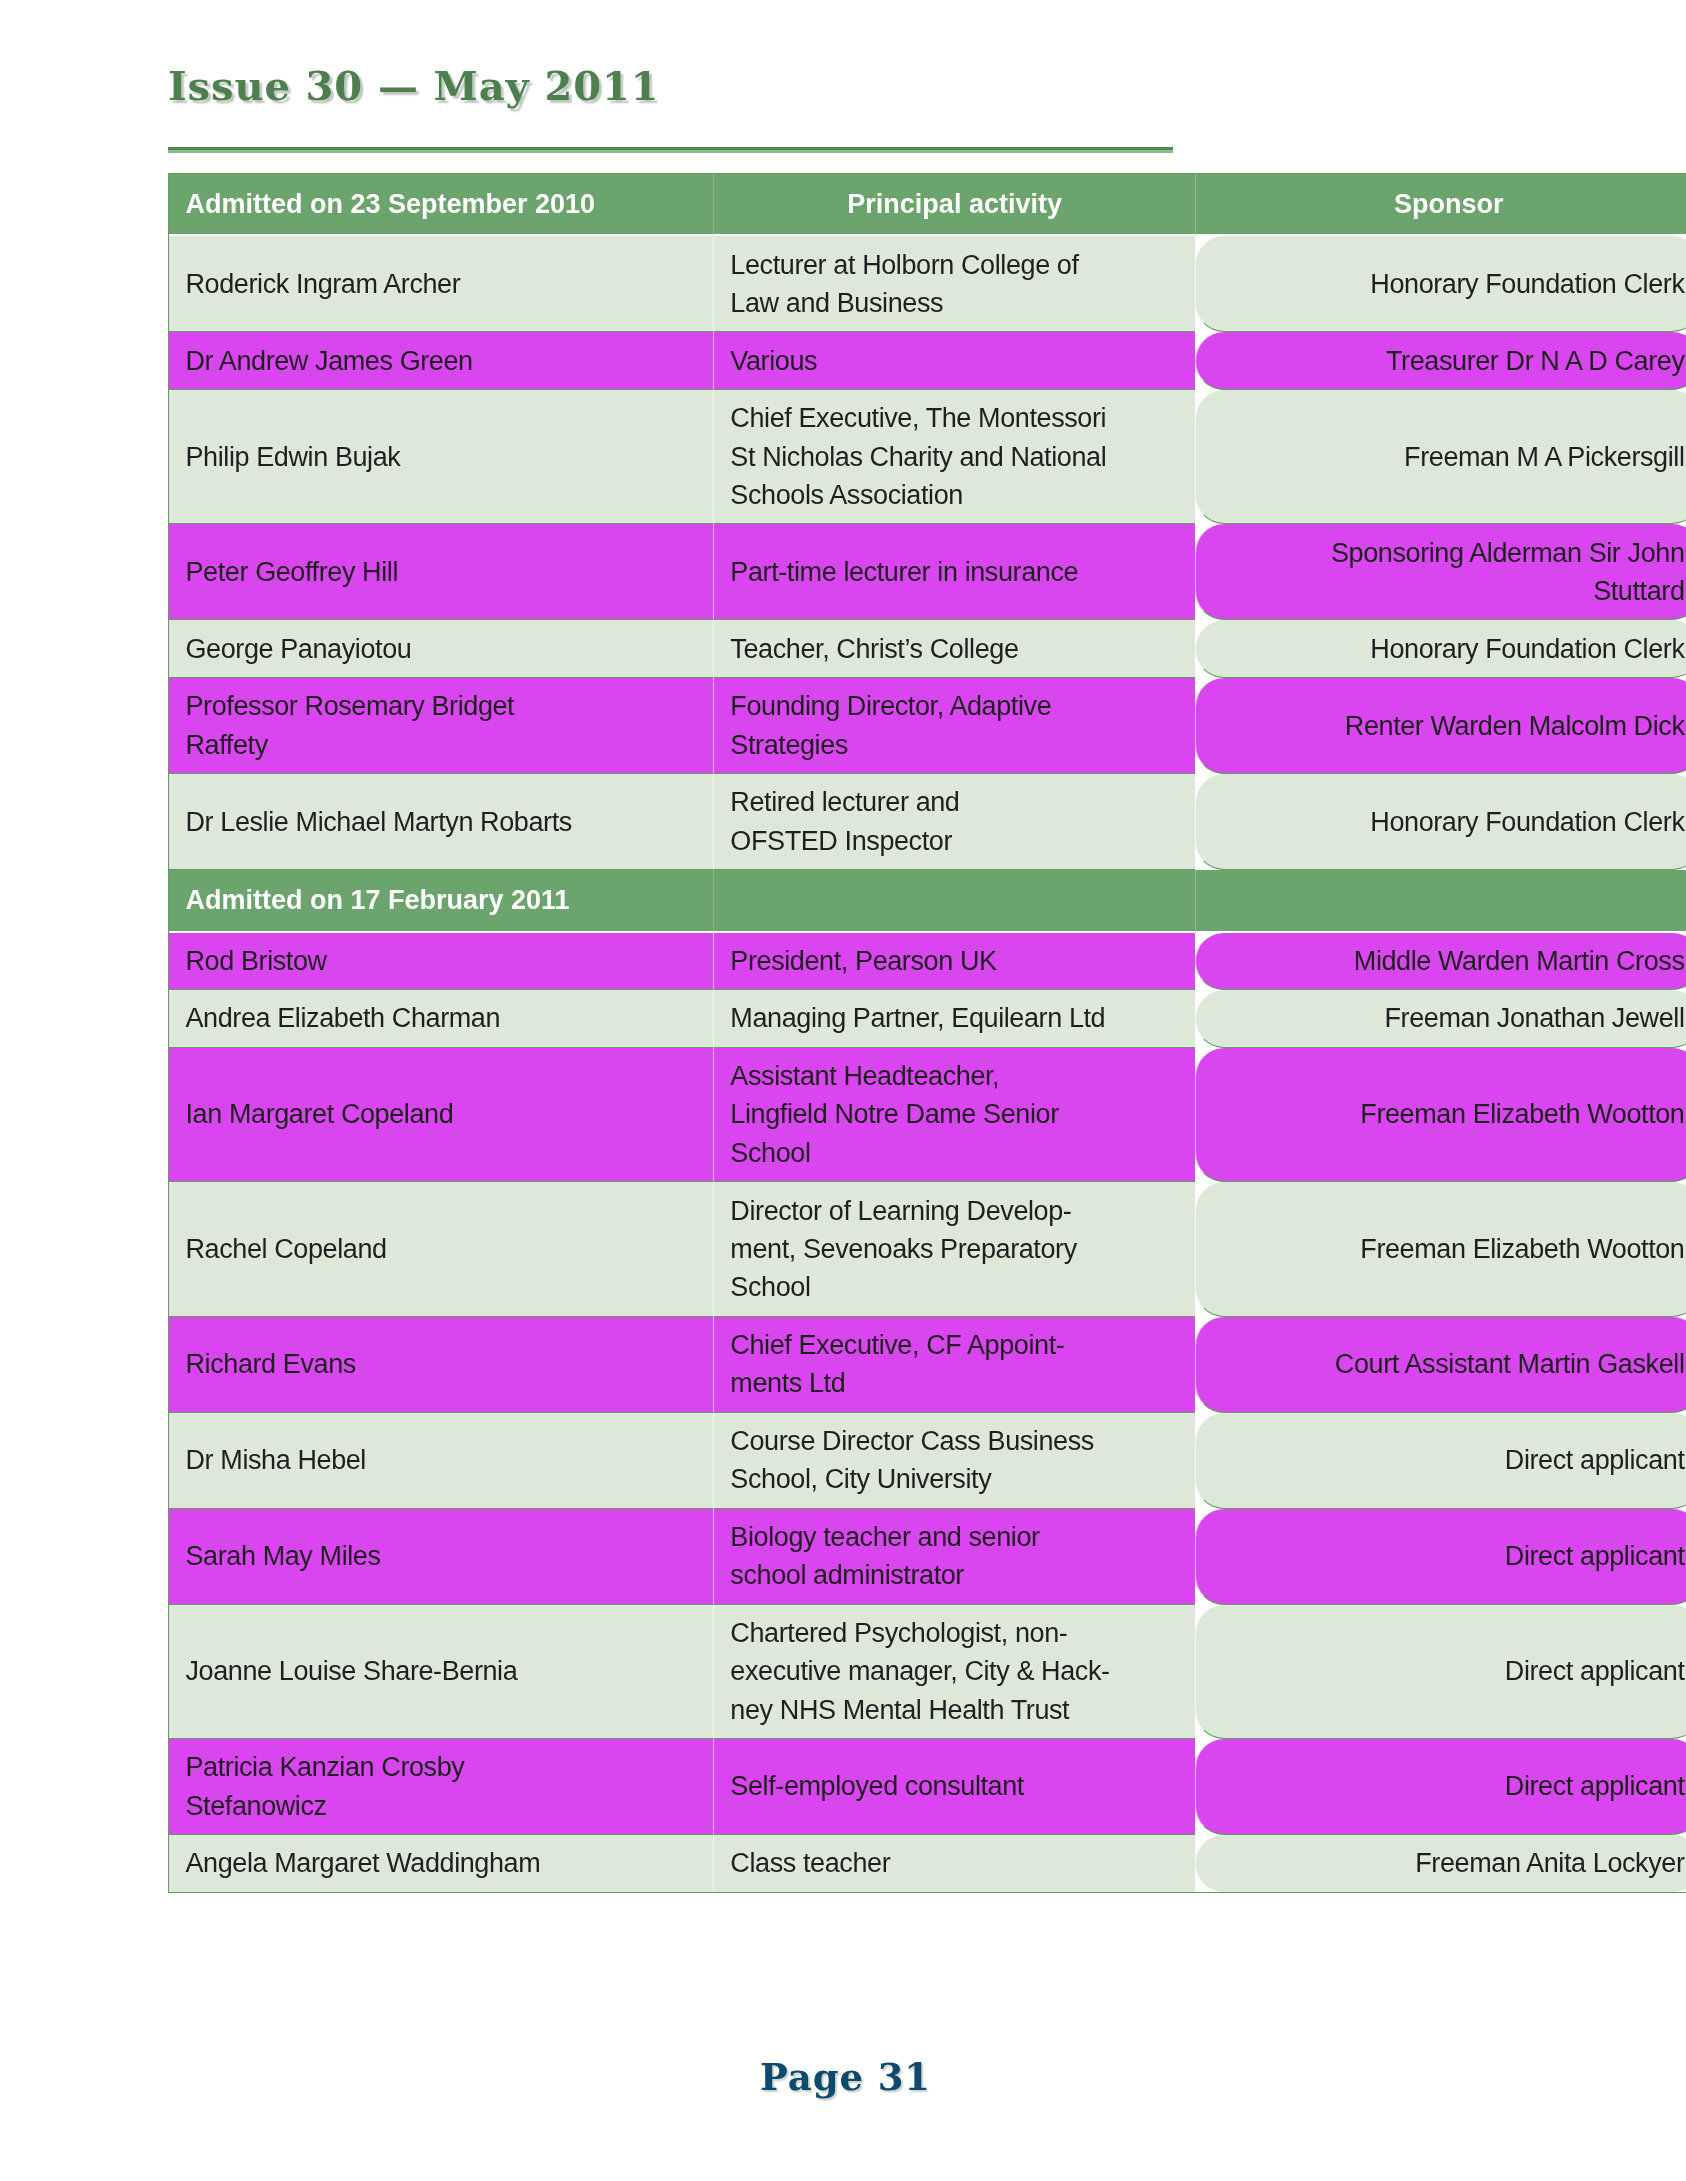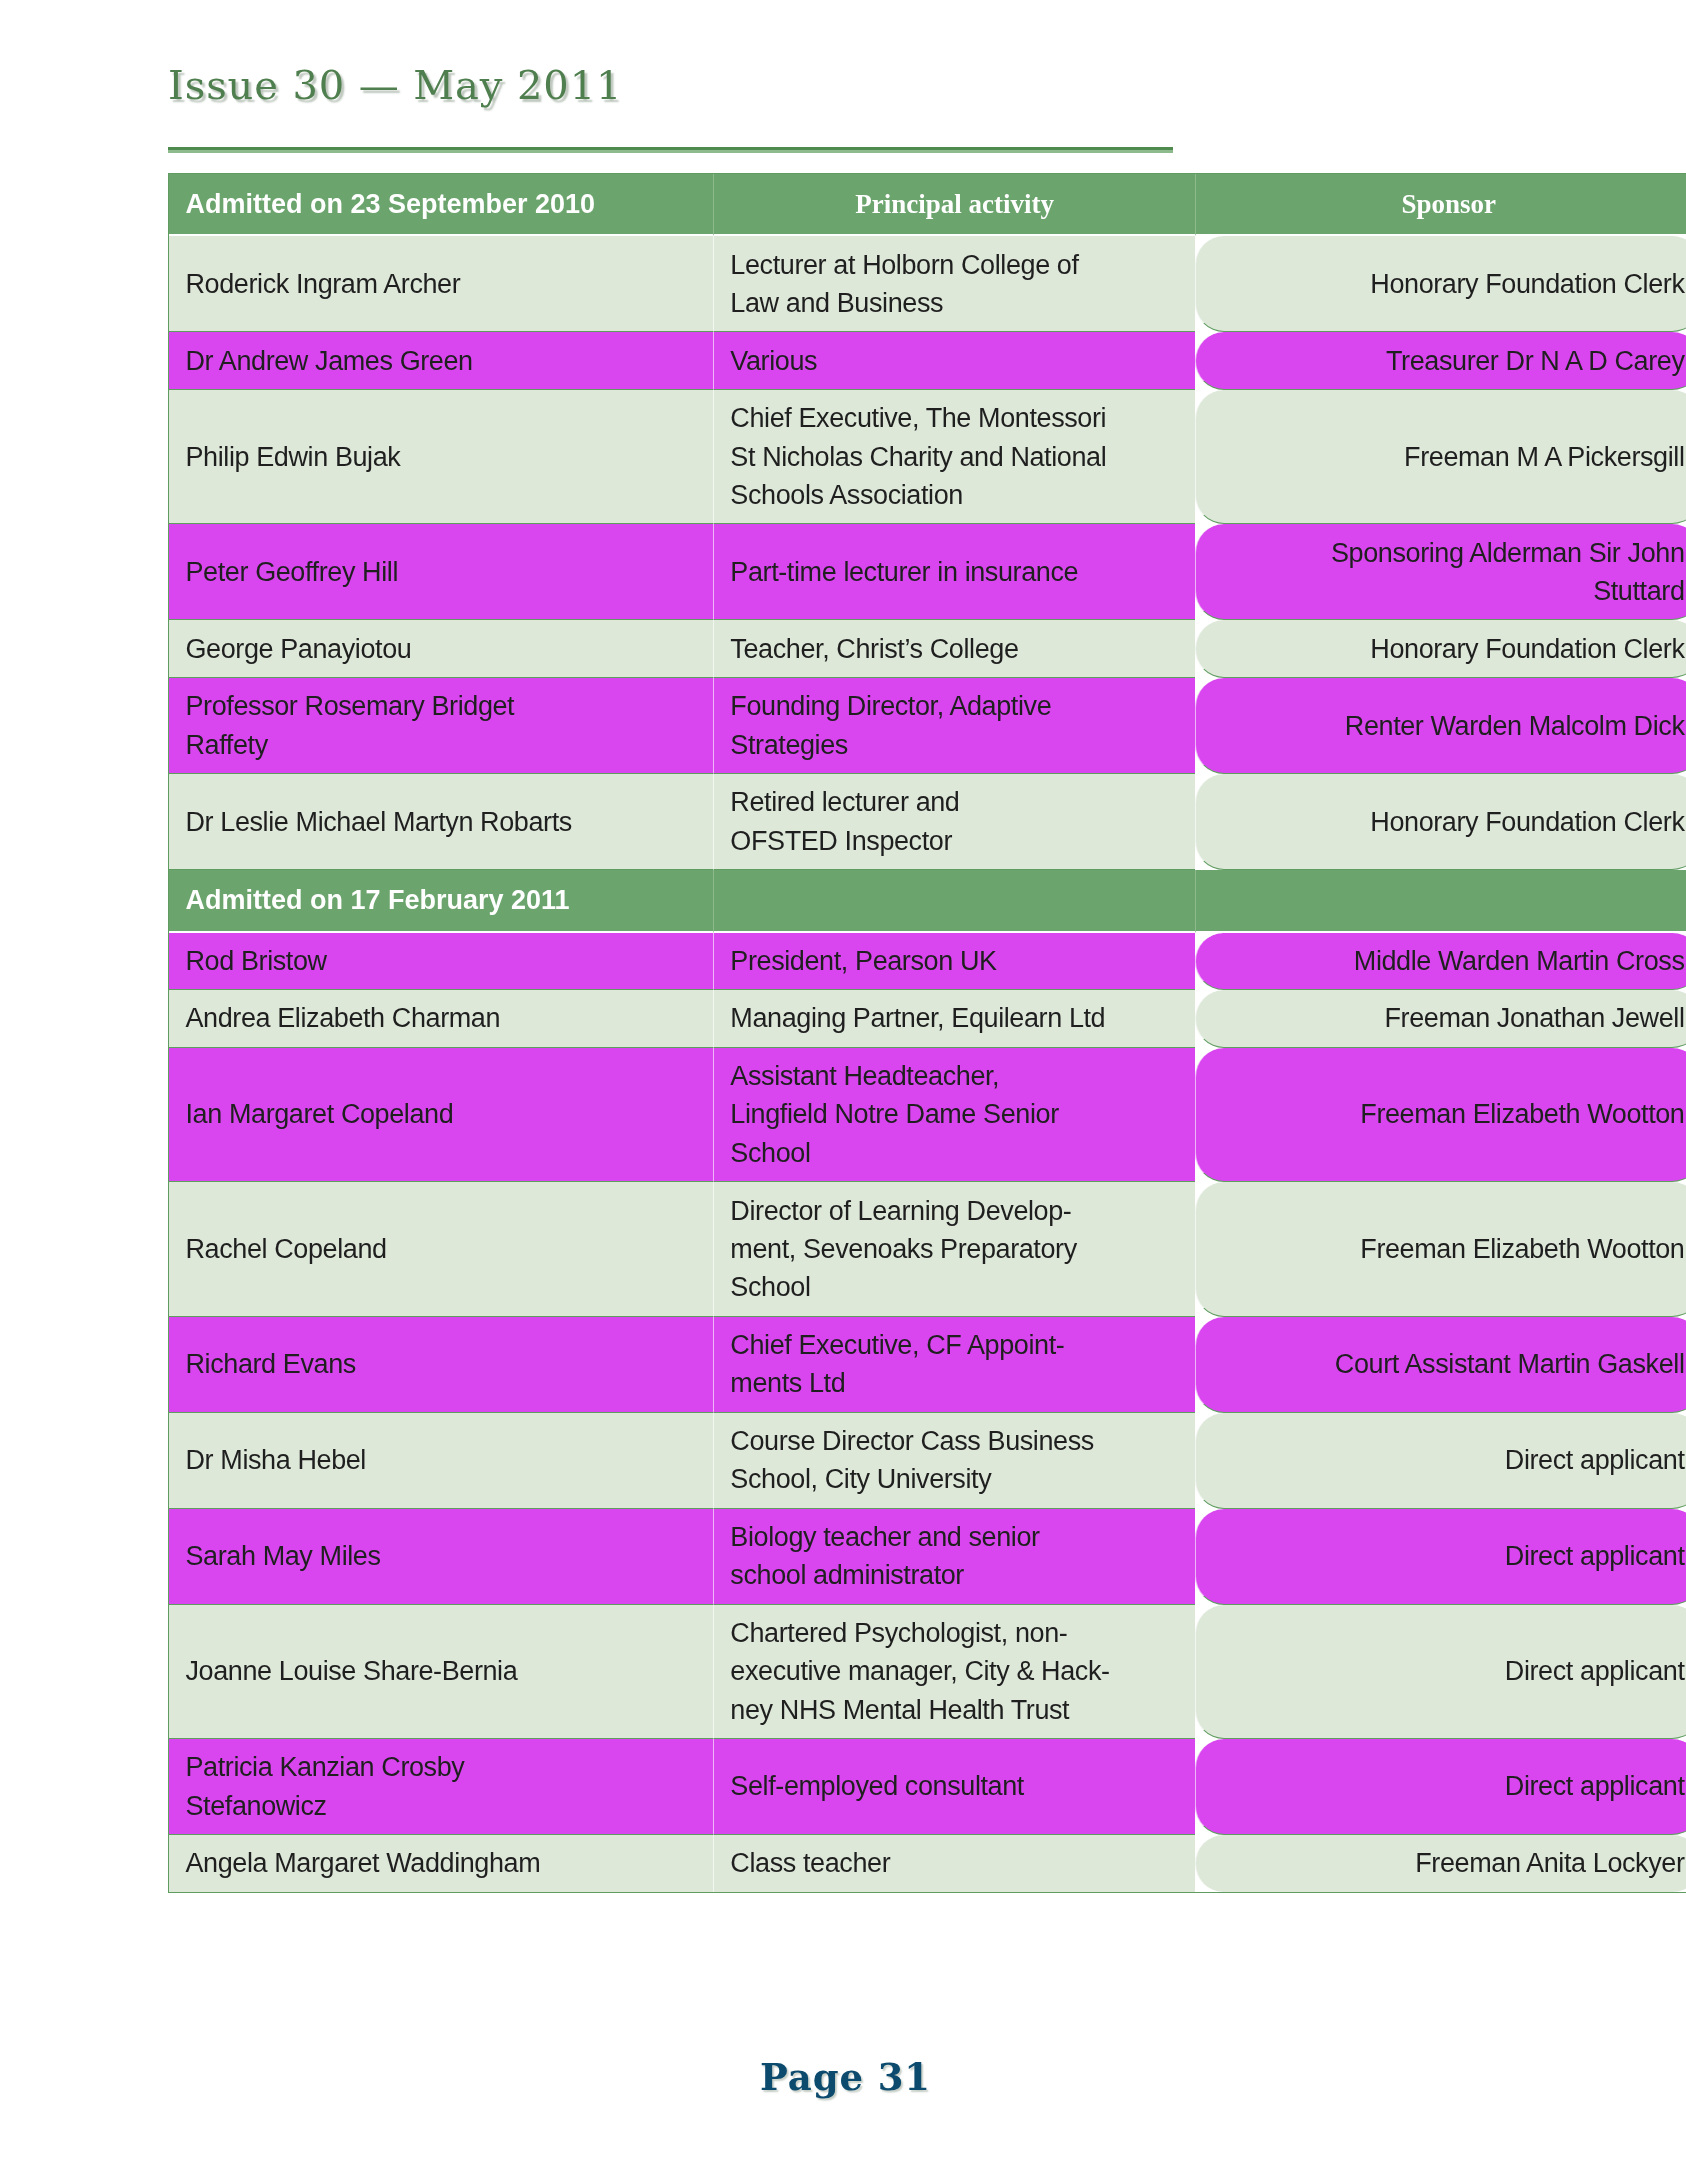--- a/index.html
+++ b/index.html
@@ -9,21 +9,21 @@
     font-family: "Liberation Sans", sans-serif;
     color: #1f1f1f;
     position: relative;
     overflow: hidden;
   }
   .page { position: absolute; inset: 0; }
 
   .title {
     position: absolute; left: 168px; top: 62px;
     font-family: "DejaVu Serif", serif;
-    font-size: 40px; font-weight: normal;
+    font-size: 40px; font-weight: bold;
     color: #4f7f4e;
     letter-spacing: 0.9px;
     text-shadow: 2.8px 2.8px 1.8px rgba(110, 130, 110, 0.45);
   }
   .title-rule {
     position: absolute; left: 168px; top: 147px;
     width: 1005px; height: 5.5px;
     background: linear-gradient(#4f8a4f 55%, #8dbb8d 45%);
   }
 
@@ -49,21 +49,20 @@
     background: #6ba46c;
     color: #ffffff;
     font-weight: bold;
     text-align: center;
     border-bottom: 2.8px solid #ffffff;
     padding: 11px 16.5px;
   }
   tr.section-header th.c1 { text-align: left; }
   tr.section-header th.c2, tr.section-header th.c3 {
     border-left: 1.8px solid #8cba8d;
-    font-family: Liberation Serif, serif;
   }
 
   td { border-bottom: 1.8px solid #5f9c60; letter-spacing: -0.4px; }
   tr.row:last-child td { border-bottom: none; }
   td.c2, td.c3 { border-left: 1.8px solid rgba(255,255,255,0.6); }
   tr.shaded td { background: #dde8d9; }
   tr.plain  td { background: #d946ef; }
   td.c1 { text-align: left; }
   td.c2 { text-align: left; }
   td.c3 { text-align: right; border-radius: 29px; }

